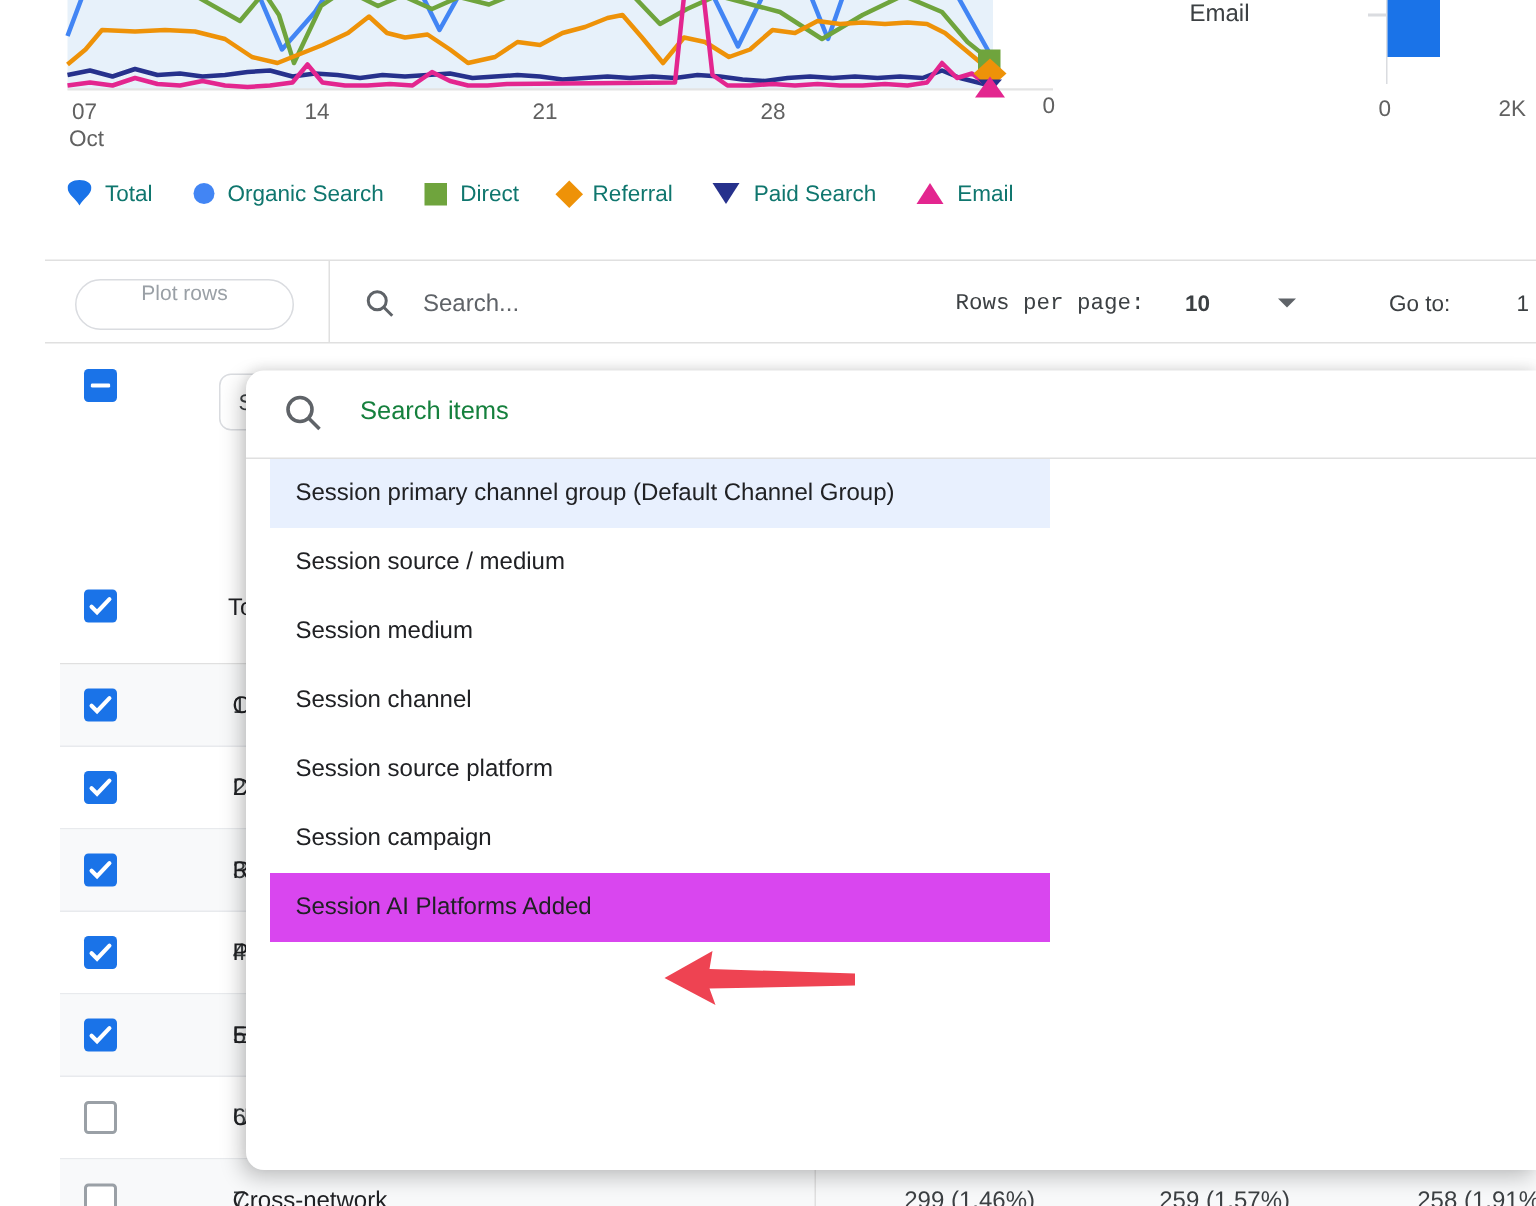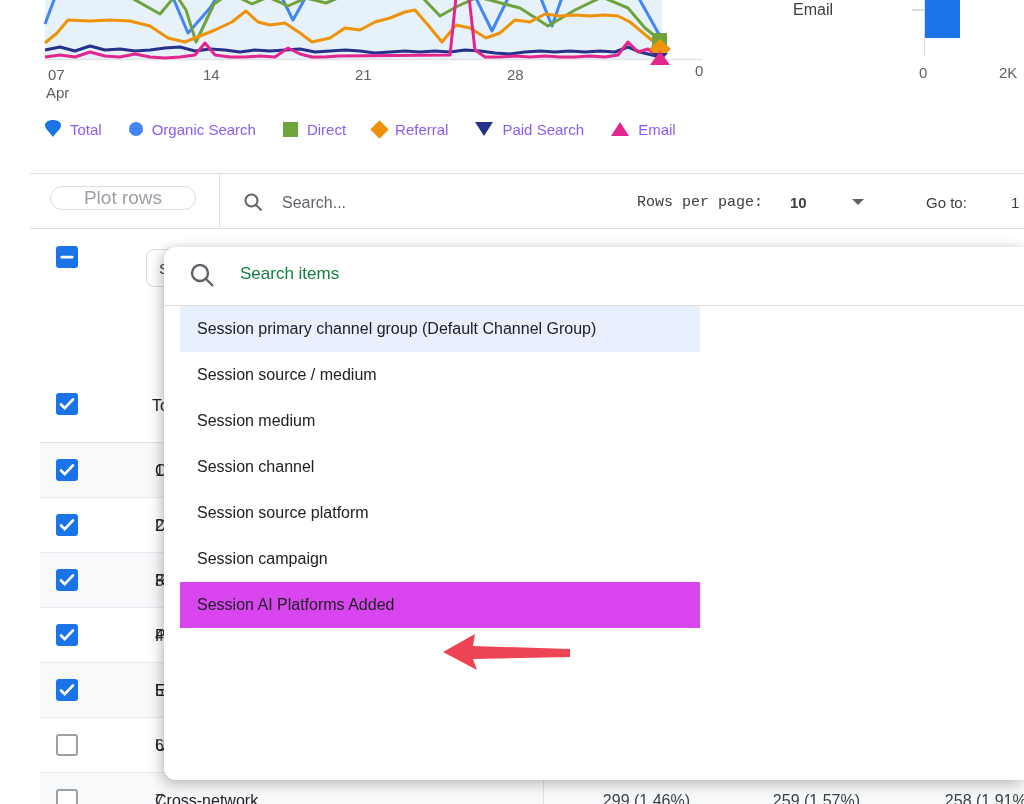--- a/index.html
+++ b/index.html
@@ -6,33 +6,33 @@
   html,body { width:1024px; height:804px; overflow:hidden; background:#fff;
     font-family:"Liberation Sans","DejaVu Sans",sans-serif; color:#3c4043; }
   #app { position:relative; width:1024px; height:804px; overflow:hidden; background:#fff; }
   .abs { position:absolute; }
 
   
   .tick-label { position:absolute; font-size:15px; color:#616161; }
   
   #legend { position:absolute; left:45px; top:117px; display:flex; align-items:center; gap:27px; height:24px; }
   .leg-item { display:flex; align-items:center; gap:9px; }
-  .leg-label { font-size:15px; color:#8b5cf6; }
+  .leg-label { font-size:15px; color:#0f766e; }
   .shape { display:inline-block; }
   .sh-circle { width:14px; height:14px; border-radius:50%; background:#4285f4; }
   .sh-square { width:15px; height:15px; background:#6fa43d; }
   .sh-diamond { width:13px; height:13px; background:#ee9208; transform:rotate(45deg); }
   .sh-tri-down { width:0; height:0; border-left:9px solid transparent; border-right:9px solid transparent; border-top:14px solid #26318c; }
   .sh-tri-up { width:0; height:0; border-left:9px solid transparent; border-right:9px solid transparent; border-bottom:14px solid #e3268f; }
 
   
   .hline { position:absolute; height:1px; background:#e0e0e0; }
-  #plot-rows-btn { position:absolute; left:50px; top:186px; width:146px; height:24px;
+  #plot-rows-btn { position:absolute; left:50px; top:186px; width:146px; height:34px;
     border:1px solid #dadce0; border-radius:17px; background:#fff; color:#9aa0a6;
-    font-size:19px; display:flex; align-items:flex-start; justify-content:center; }
+    font-size:14px; display:flex; align-items:flex-start; justify-content:center; }
   #toolbar-divider { position:absolute; left:219px; top:174px; width:1px; height:54px; background:#e0e0e0; }
   .toolbar-text { position:absolute; font-size:15px; color:#3c4043; }
   #search-placeholder { color:#5f6368; font-size:16px; }
   .caret-down { position:absolute; width:0; height:0; border-left:6px solid transparent;
     border-right:6px solid transparent; border-top:6px solid #5f6368; }
 
   
   .trow { position:absolute; left:40px; width:984px; height:55px; background:#fff; border-bottom:1px solid #e8eaed; }
   .trow.stripe { background:#f8f9fa; }
   .cb { position:absolute; width:22px; height:22px; border-radius:3px; }
@@ -81,21 +81,21 @@
     <polyline fill="none" stroke="#6fa43d" stroke-width="3" stroke-linejoin="round" points="45,-6 130,-3 160,14 176,-5 186,10 196,42 214,4 230,-7 252,4 268,-3 288,6 306,-2 326,3 350,-7 420,-5 440,16 458,6 478,-3 520,8 548,26 575,10 602,-3 628,8 645,28 660,40"></polyline>
     <polyline fill="none" stroke="#ee9208" stroke-width="3" stroke-linejoin="round" points="45,43 57,33 68,20 90,21 110,20 130,21 150,26 168,38 185,42 200,36 215,30 232,22 246,11 258,22 270,25 285,23 300,33 312,42 330,38 345,28 360,30 375,22 390,18 405,12 415,10 428,25 442,42 456,25 470,28 486,38 500,33 515,20 530,22 545,14 560,16 575,15 590,16 605,15 618,16 630,22 642,32 660,47"></polyline>
     <polyline fill="none" stroke="#26318c" stroke-width="3" stroke-linejoin="round" points="45,50 60,47 75,51 90,46 105,50 120,49 135,51 150,50 165,48 180,47 195,51 210,49 225,50 240,52 255,50 270,51 285,50 300,49 315,52 330,51 345,50 360,51 375,53 390,52 405,51 420,52 435,51 450,52 465,50 480,51 495,53 510,54 525,52 540,51 555,52 570,51 585,52 600,51 615,52 628,47 640,52 660,57"></polyline>
     <polyline fill="none" stroke="#e3268f" stroke-width="3" stroke-linejoin="round" points="45,57 60,55 75,57 90,52 105,56 120,57 135,54 150,57 165,58 180,57 195,55 205,43 215,55 230,57 245,57 260,56 275,57 288,48 300,54 312,57 325,57 338,56 450,55 457,-12 468,-12 475,50 485,57 500,57 515,56 530,57 545,56 560,57 575,57 590,56 605,57 618,55 628,42 638,52 648,49 660,58"></polyline>
     <rect x="652" y="33" width="15" height="15" fill="#6fa43d"></rect>
     <path d="M660 39 L671 49 L660 59 L649 49 Z" fill="#ee9208"></path>
     <path d="M652 53 L668 53 L660 62 Z" fill="#26318c"></path>
     <path d="M660 51 L670 65 L650 65 Z" fill="#e3268f"></path>
   </svg>
   <div class="tick-label" style="left:48px;top:66px;">07</div>
-  <div class="tick-label" style="left:46px;top:84px;">Apr</div>
+  <div class="tick-label" style="left:46px;top:84px;">Oct</div>
   <div class="tick-label" style="left:203px;top:66px;">14</div>
   <div class="tick-label" style="left:355px;top:66px;">21</div>
   <div class="tick-label" style="left:507px;top:66px;">28</div>
   <div class="tick-label" style="left:695px;top:62px;">0</div>
 
   <div id="bar-cat">Email</div>
   <div id="bar-axis"></div>
   <div id="bar-tick"></div>
   <div id="bar-rect"></div>
   <div class="tick-label" style="left:919px;top:64px;">0</div>

